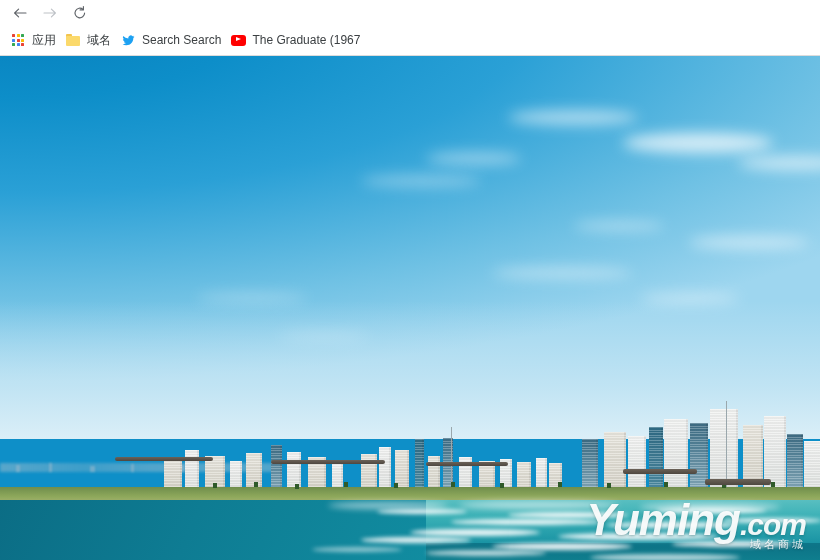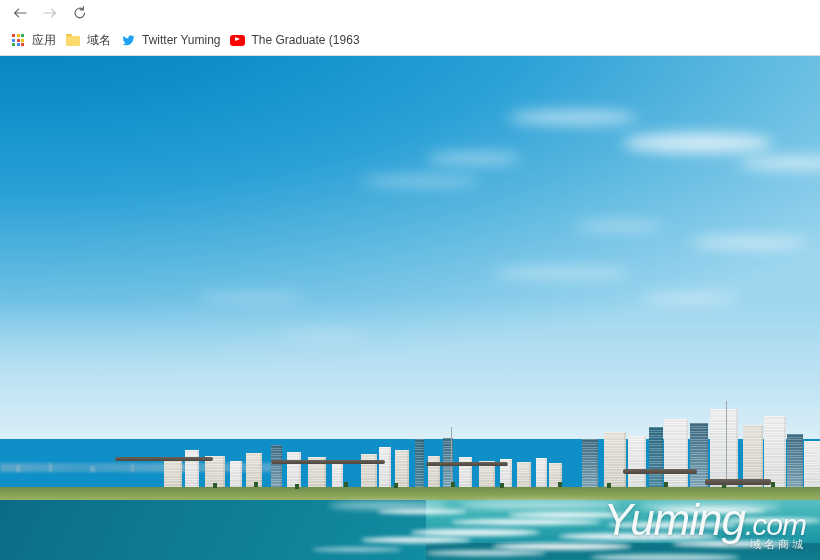--- a/index.html
+++ b/index.html
@@ -234,21 +234,21 @@
   .watermark {
     position: absolute;
     right: 14px; bottom: 8px;
     text-align: right;
     user-select: none;
     pointer-events: none;
   }
   .wm-main {
     font-size: 44px;
     font-style: italic;
-    font-weight: normal;
+    font-weight: bold;
     color: rgba(255,255,255,0.93);
     letter-spacing: -1px;
     line-height: 0.95;
     text-shadow: 0 1px 3px rgba(0,0,0,0.22);
     display: block;
   }
   .wm-main .dom { font-size: 30px; }
   .wm-sub {
     display: block;
     font-size: 11px;
@@ -320,28 +320,28 @@
       </span>
       <span class="bm-label">域名</span>
     </div>
 
     <div class="bm">
       <span class="bm-ico">
         <svg width="15" height="13" viewBox="0 0 24 24">
           <path fill="#1da1f2" d="M23 4.9c-.8.4-1.7.6-2.6.8a4.6 4.6 0 0 0 2-2.5c-.9.5-1.9.9-2.9 1.1a4.5 4.5 0 0 0-7.8 4.1A12.9 12.9 0 0 1 2.3 3.6a4.5 4.5 0 0 0 1.4 6.1c-.7 0-1.4-.2-2-.6a4.5 4.5 0 0 0 3.6 4.5c-.6.2-1.3.2-2 .1a4.5 4.5 0 0 0 4.2 3.1A9.1 9.1 0 0 1 1 18.7a12.8 12.8 0 0 0 7 2c8.3 0 12.9-7 12.9-13v-.6c.9-.6 1.6-1.4 2.1-2.2z"></path>
         </svg>
       </span>
-      <span class="bm-label">Twitter Yuming</span>
+      <span class="bm-label">Search Search</span>
     </div>
 
     <div class="bm">
       <span class="bm-ico">
         <span class="yt"></span>
       </span>
-      <span class="bm-label">The Graduate (1963</span>
+      <span class="bm-label">The Graduate (1967</span>
     </div>
   </div>
 
   <div class="page">
     <div class="photo" title="Tel Aviv skyline and Mediterranean beach">
 
       <div class="sky">
         <div class="cloud" style="left:62%;top:14%;width:130px;height:15px;opacity:.55"></div>
         <div class="cloud" style="left:76%;top:20%;width:150px;height:20px;opacity:.72"></div>
         <div class="cloud" style="left:90%;top:26%;width:110px;height:14px;opacity:.6"></div>

